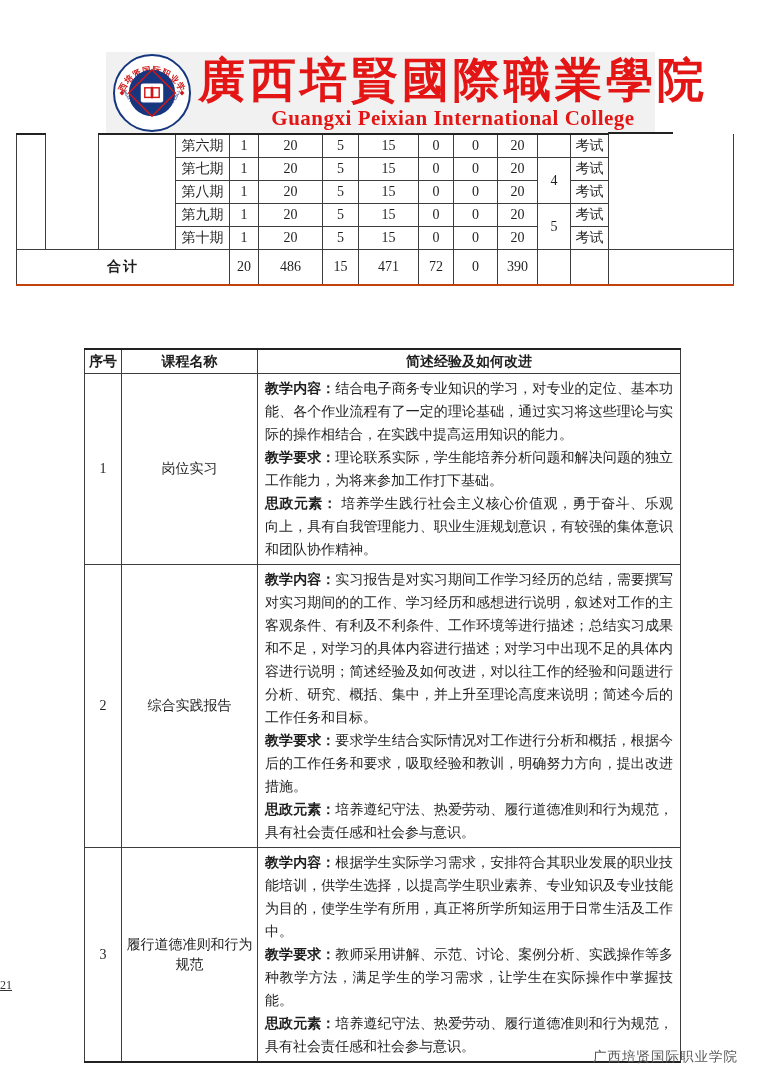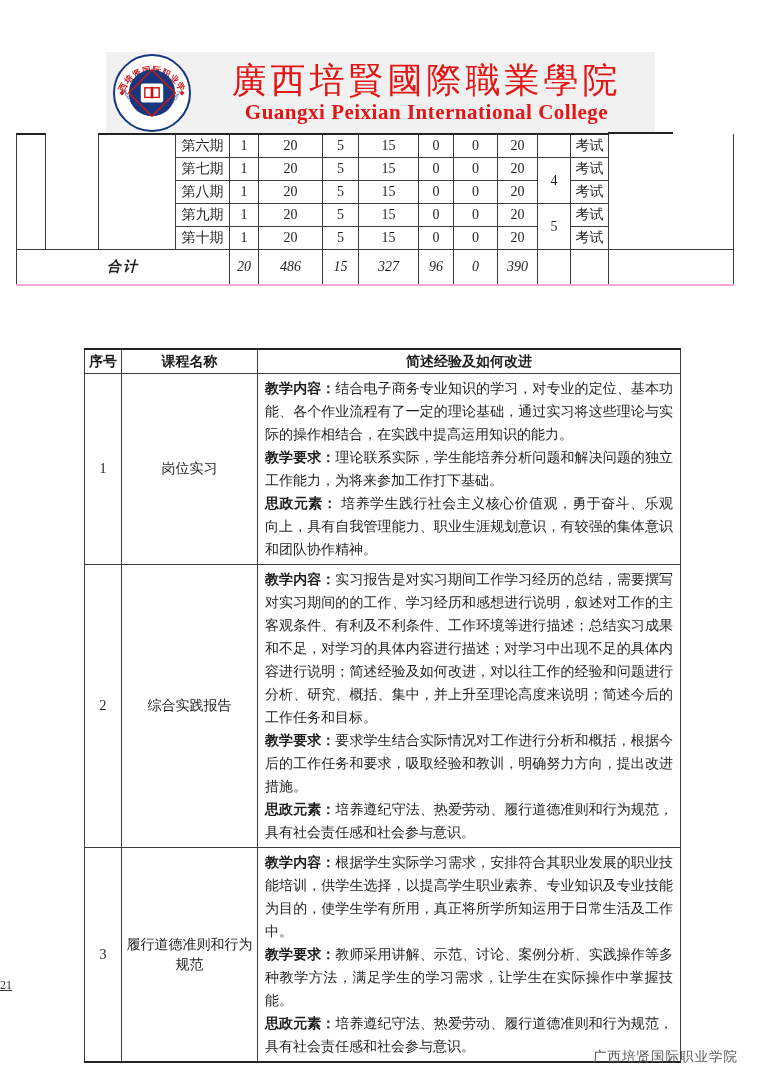--- a/index.html
+++ b/index.html
@@ -4,36 +4,36 @@
 <style>
   html,body{margin:0;padding:0;background:#e9e9e9;}
   .page{position:relative;width:764px;height:1080px;background:#ffffff;margin:0 auto;
         font-family:"Liberation Serif","DejaVu Serif",serif;color:#1f1f1f;overflow:hidden;}
 
   
   .header-box{position:absolute;left:106px;top:52px;width:549px;height:81px;
               background:#f1f1f1;display:flex;align-items:center;}
   .logo-wrap{flex:0 0 92px;display:flex;justify-content:center;align-items:center;}
   .title-wrap{flex:1;text-align:center;line-height:1;}
-  .title-zh{font-size:35px;font-weight:normal;color:#e31515;letter-spacing:4px;
+  .title-zh{font-size:47px;font-weight:bold;color:#e31515;letter-spacing:4px;
             font-family:"Liberation Serif","DejaVu Serif",serif;white-space:nowrap;}
   .title-en{margin-top:4px;font-size:21px;font-weight:bold;color:#e31515;letter-spacing:0.5px;
             font-family:"Liberation Serif","DejaVu Serif",serif;white-space:nowrap;}
 
   
   table{border-collapse:collapse;table-layout:fixed;}
   td,th{border:1px solid #3d3d3d;font-size:14px;font-weight:normal;
         padding:0;text-align:center;vertical-align:middle;overflow:hidden;}
 
   
   .sched{position:absolute;left:16px;top:133px;width:717px;}
   .sched td{height:22px;}
   .sched .tB{border-top:2px solid #222;font-family:Liberation Serif, serif;}
   .sched .noT{border-top:none;}
-  .sched tr.last td{border-bottom:2px solid #f9a8d4;height:34px;font-style:italic;}
+  .sched tr.last td{border-bottom:2px solid #c2410c;height:34px;}
   .sched .hj{font-weight:bold;letter-spacing:2px;}
   .topline-ext{position:absolute;left:608px;top:132px;width:65px;height:2px;background:#222;}
 
   
   .sec-head{position:absolute;left:122px;top:318px;font-size:15px;font-weight:bold;
             letter-spacing:1px;}
   .sec-head .num{margin-right:9px;letter-spacing:0;}
 
   
   .course{position:absolute;left:84px;top:348px;width:596px;}
@@ -164,22 +164,22 @@
       <td>0</td>
       <td>0</td>
       <td>20</td>
       <td>考试</td>
     </tr>
     <tr class="last">
       <td colspan="4" class="hj">合计</td>
       <td>20</td>
       <td>486</td>
       <td>15</td>
-      <td>327</td>
-      <td>96</td>
+      <td>471</td>
+      <td>72</td>
       <td>0</td>
       <td>390</td>
       <td></td>
       <td></td>
       <td></td>
     </tr>
   </tbody>
     </table>
 
 

